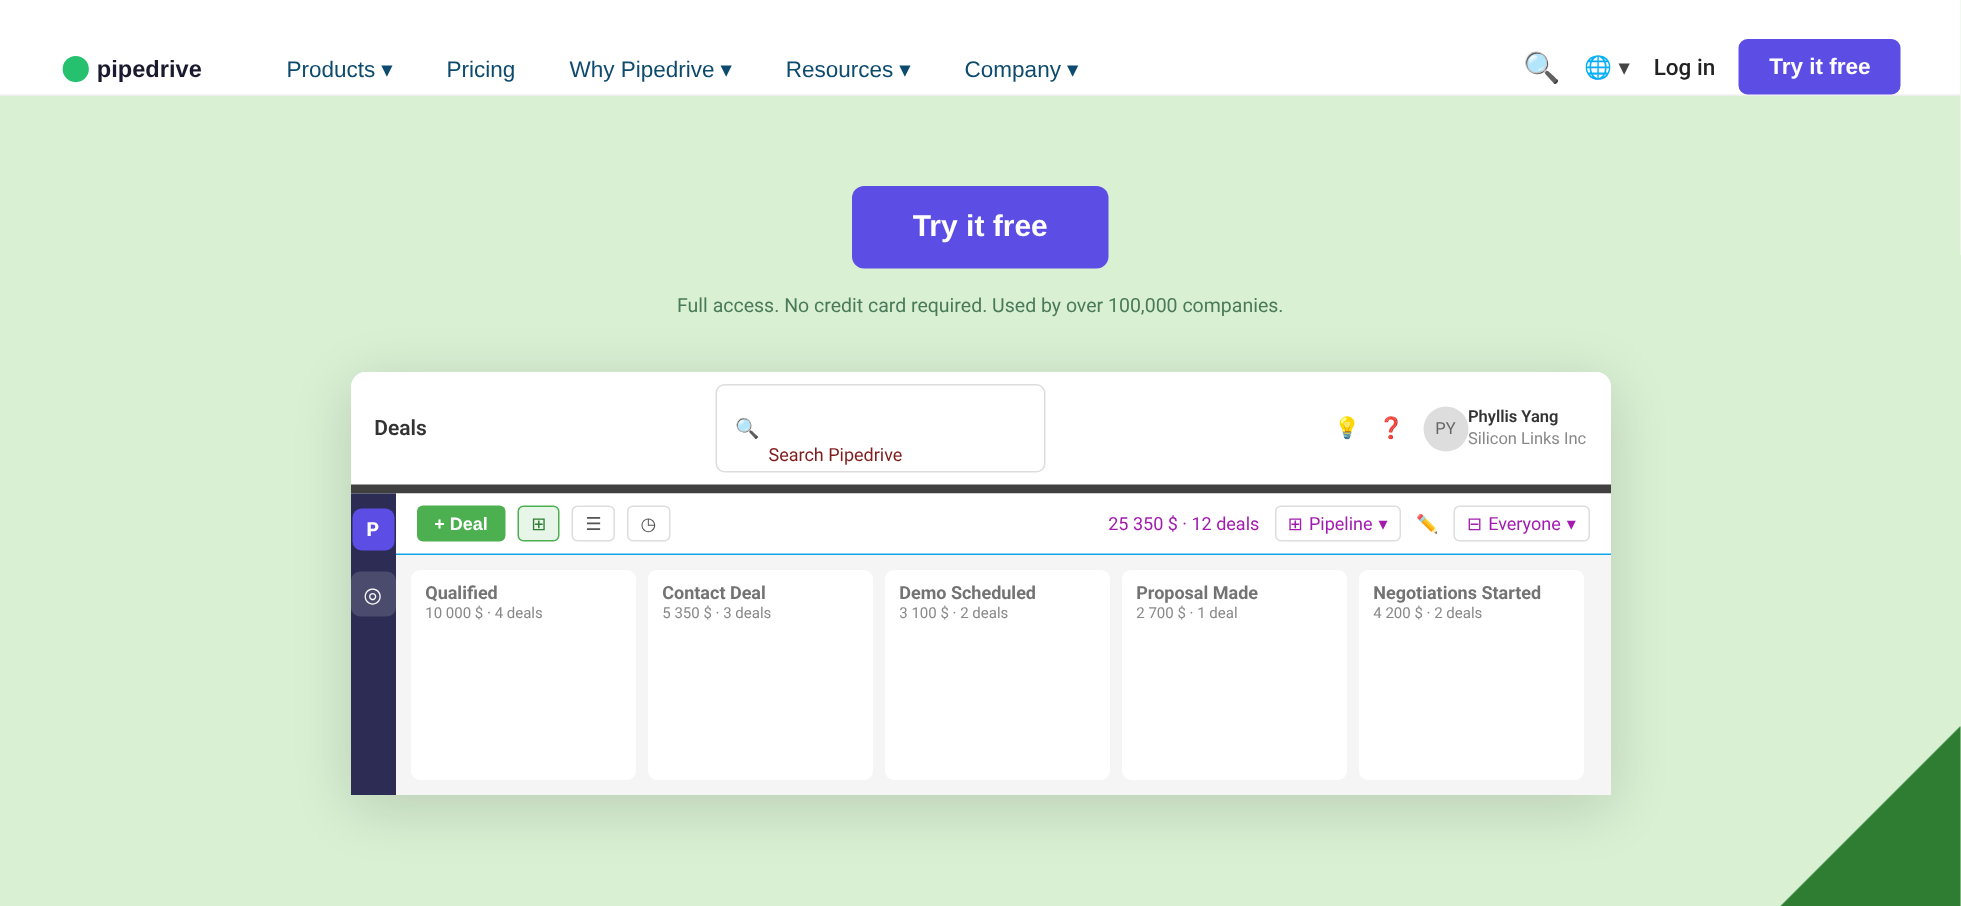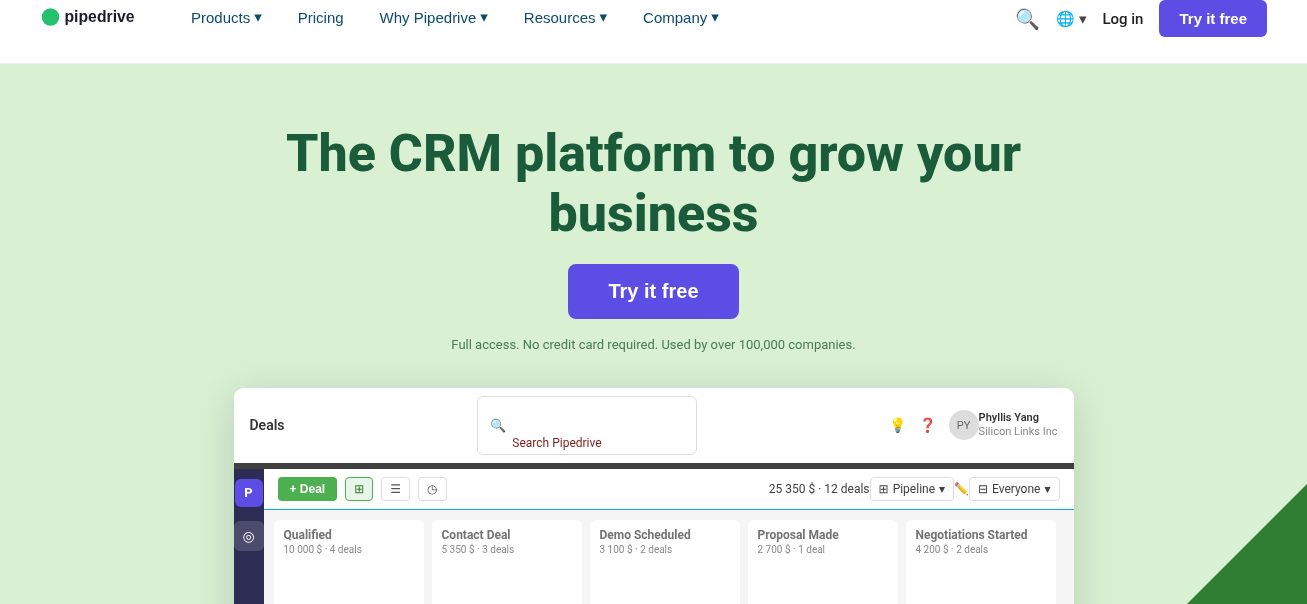--- a/index.html
+++ b/index.html
@@ -1,20 +1,20 @@
 <!DOCTYPE html>
 <html><head>
   <meta charset="utf-8">
   <style>
     * { margin: 0; padding: 0; box-sizing: border-box; }
     body { font-family: -apple-system, BlinkMacSystemFont, 'Segoe UI', Roboto, sans-serif; background: #fff; width: 1307px; overflow-x: hidden; }
 
     
     nav {
-      display: flex; align-items: flex-start; justify-content: space-between;
+      display: flex; align-items: flex-end; justify-content: space-between;
       padding: 0 40px; height: 64px; background: #fff;
       border-bottom: 1px solid #eee; position: relative; z-index: 10;
     }
     .nav-logo { display: flex; align-items: center; }
     .nav-logo svg { height: 28px; }
     .nav-links { display: flex; align-items: center; gap: 8px; margin-left: 32px; }
     .nav-link {
       padding: 8px 14px; font-size: 15px; color: #0c4a6e; cursor: pointer;
       background: none; border: none; font-weight: 500;
       display: flex; align-items: center; gap: 4px;
@@ -100,21 +100,21 @@
     .toolbar-btn {
       border: 1px solid #ddd; background: #fff; border-radius: 4px;
       padding: 4px 8px; font-size: 12px; cursor: pointer; color: #555;
     }
     .toolbar-btn.active { background: #e8f5e9; border-color: #4caf50; color: #2e7d32; }
     .add-deal-btn {
       background: #4caf50; color: #fff; border: none; border-radius: 4px;
       padding: 5px 12px; font-size: 12px; font-weight: 600; cursor: pointer;
       display: flex; align-items: center; gap: 4px;
     }
-    .toolbar-right { display: flex; align-items: center; font-size: 12px; color: #404040; justify-content: space-between; }
+    .toolbar-right { display: flex; align-items: center; gap: 10px; font-size: 12px; color: #a21caf; justify-content: space-between; }
     .pipeline-btn {
       border: 1px solid #ddd; border-radius: 4px; padding: 4px 8px;
       font-size: 12px; cursor: pointer; display: flex; align-items: center; gap: 4px;
     }
     .everyone-btn {
       border: 1px solid #ddd; border-radius: 4px; padding: 4px 8px;
       font-size: 12px; cursor: pointer; display: flex; align-items: center; gap: 4px;
     }
 
     
@@ -169,21 +169,20 @@
     <div class="nav-lang">
       <span>🌐</span>
       <span>▾</span>
     </div>
     <span class="nav-login">Log in</span>
     <button class="nav-cta">Try it free</button>
   </div>
 </nav>
 
 <div class="hero">
-  <h1 class="hero-title">The CRM platform to grow your business</h1>
   <button class="hero-cta">Try it free</button>
   <p class="hero-note">Full access. No credit card required. Used by over 100,000 companies.</p>
 
   <div class="app-mockup">
 
     <div class="app-topbar">
       <div class="app-topbar-title">Deals</div>
       <div class="app-search">
         <span>🔍</span>
         <span style="color:#7f1d1d;font-size:12px;margin-top:35px;">Search Pipedrive</span>

